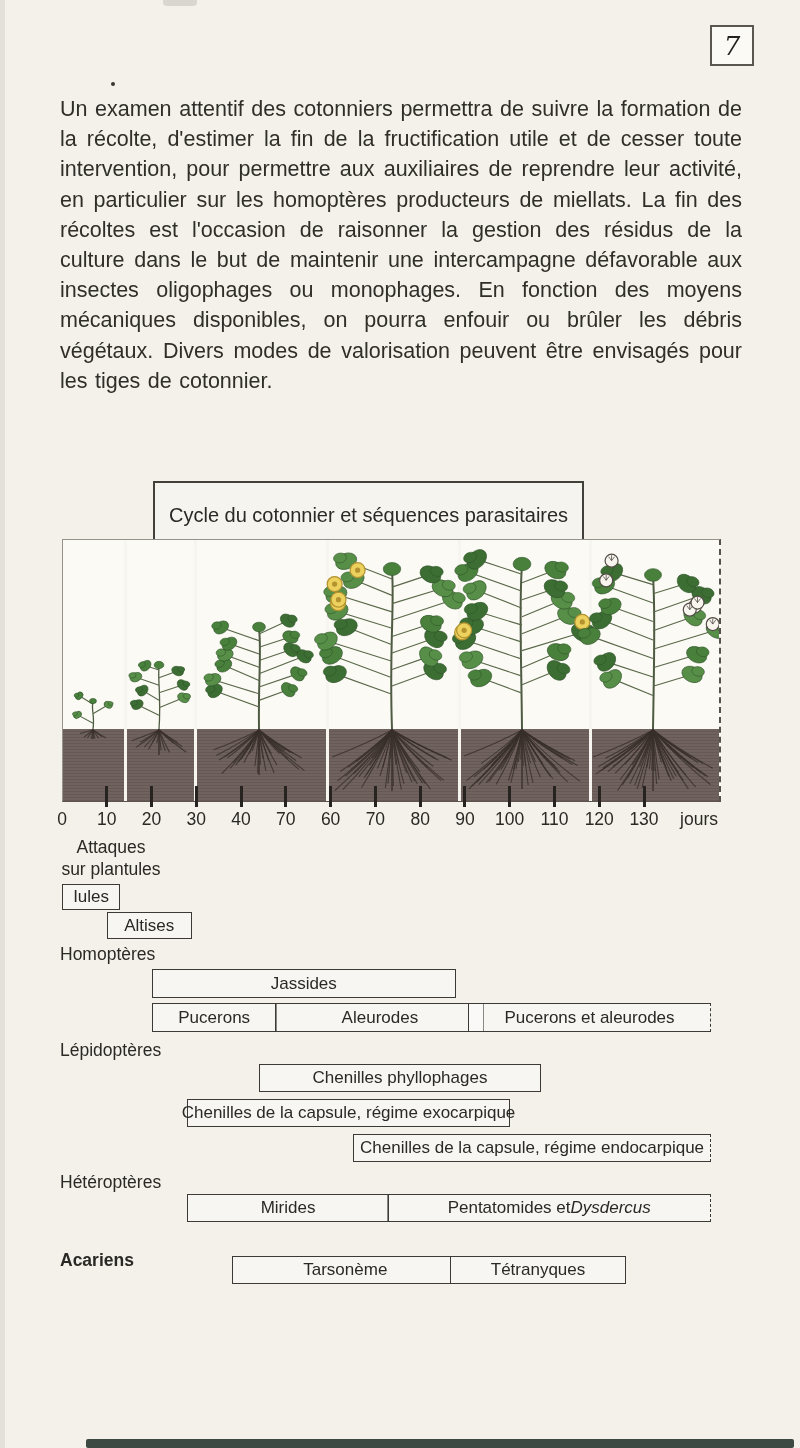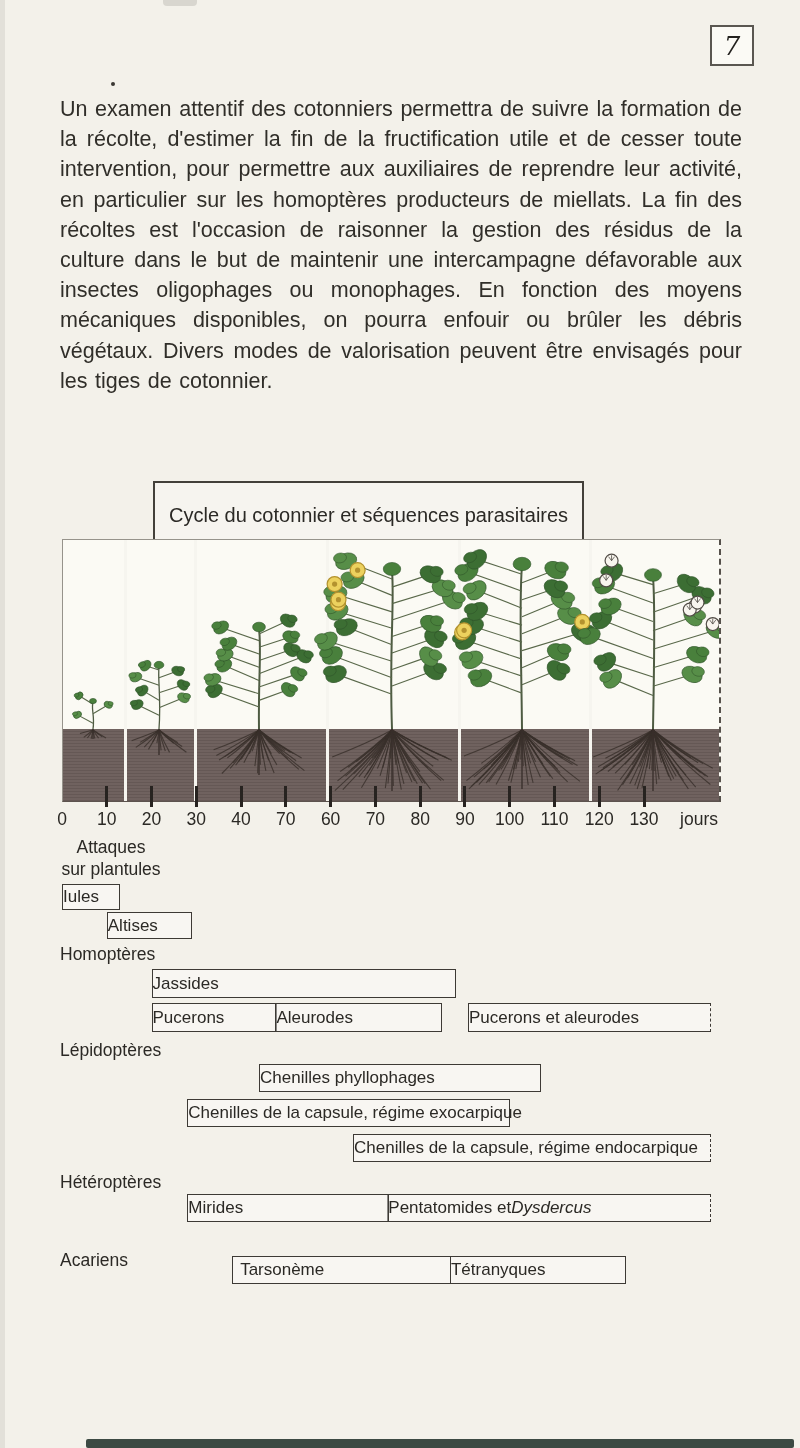--- a/index.html
+++ b/index.html
@@ -47,21 +47,21 @@
   }
   .jours{position:absolute;left:660px;top:809px;width:58px;text-align:right;font-size:17.5px;color:#2b2925;}
   .intro-label{
     position:absolute;left:52px;top:836px;width:118px;text-align:center;
     font-size:17.5px;line-height:22px;color:#2b2925;
   }
   .section-label{position:absolute;left:60px;font-size:17.5px;color:#2b2925;}
   .gantt-bar{
     position:absolute;box-sizing:border-box;border:1.5px solid #3d3a35;
     background:rgba(255,255,255,.4);
-    display:flex;align-items:center;justify-content:flex-start;
+    display:flex;align-items:center;justify-content:center;
     font-size:17px;color:#2b2925;white-space:nowrap;overflow:visible;
   }
   .gantt-bar.dashed{border-right-style:dashed;}
   .scanbar{position:absolute;left:86px;top:1439px;width:708px;height:9px;background:#3c4a43;border-radius:2px;}
 </style>
 </head>
 <body>
 
 <div class="page">
   <div class="edge-left"></div>
@@ -571,34 +571,34 @@
     <div class="tick-label" style="left: 509.7px;">100</div>
     <div class="tick" style="left: 552.97px; top: 786px;"></div>
     <div class="tick-label" style="left: 554.47px;">110</div>
     <div class="tick" style="left: 597.74px; top: 786px;"></div>
     <div class="tick-label" style="left: 599.24px;">120</div>
     <div class="tick" style="left: 642.51px; top: 786px;"></div>
     <div class="tick-label" style="left: 644.01px;">130</div>
     <div class="section-label" style="top: 944px;">Homoptères</div>
     <div class="section-label" style="top: 1040px;">Lépidoptères</div>
     <div class="section-label" style="top: 1172px;">Hétéroptères</div>
-    <div class="section-label" style="top: 1250px;">Acariens</div>
+    <div class="section-label" style="top: 1250px; font-weight: bold;">Acariens</div>
     <div class="gantt-bar" style="left: 62px; top: 884px; width: 58.201px; height: 26px;">
       <span>Iules</span>
     </div>
     <div class="gantt-bar" style="left: 106.77px; top: 912px; width: 85.063px; height: 27px;">
       <span>Altises</span>
     </div>
     <div class="gantt-bar" style="left: 151.54px; top: 969px; width: 304.436px; height: 29px;">
       <span>Jassides</span>
     </div>
     <div class="gantt-bar" style="left: 151.54px; top: 1003px; width: 125.356px; height: 29px;">
       <span>Pucerons</span>
     </div>
-    <div class="gantt-bar" style="left: 275.396px; top: 1003px; width: 167px; height: 29px;">
+    <div class="gantt-bar" style="left: 275.396px; top: 1003px; width: 209px; height: 29px;">
       <span>Aleurodes</span>
     </div>
     <div class="gantt-bar dashed" style="left: 467.907px; top: 1003px; width: 243.258px; height: 29px;">
       <span>Pucerons et aleurodes</span>
     </div>
     <div class="gantt-bar" style="left: 258.988px; top: 1064px; width: 282.051px; height: 28px;">
       <span>Chenilles phyllophages</span>
     </div>
     <div class="gantt-bar" style="left: 187.356px; top: 1099px; width: 322.344px; height: 28px;">
       <span>Chenilles de la capsule, régime exocarpique</span>

